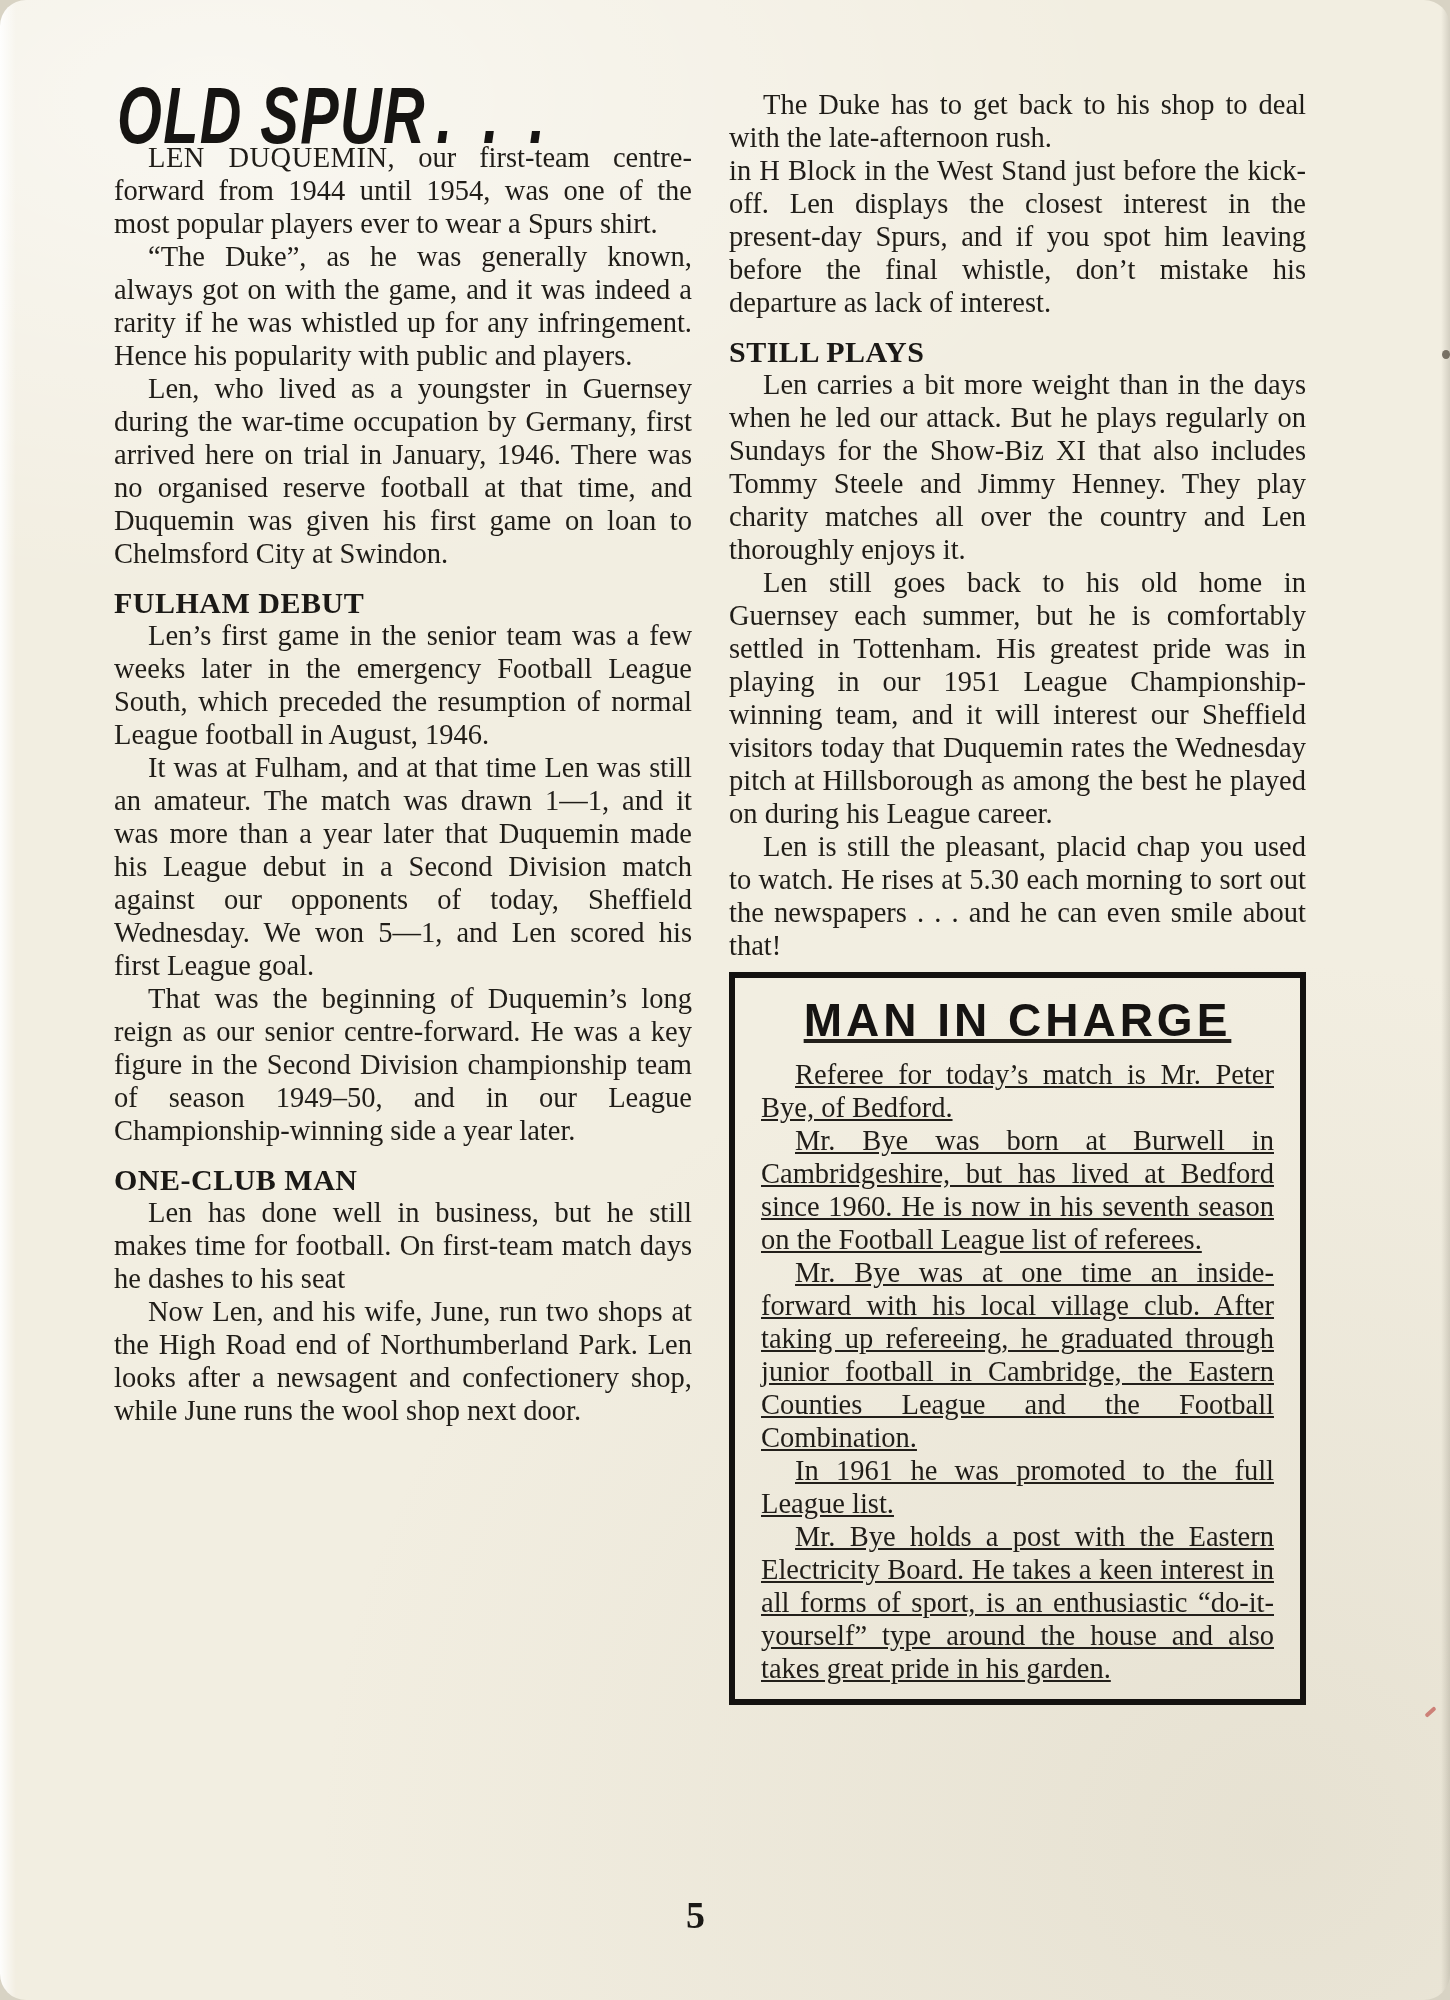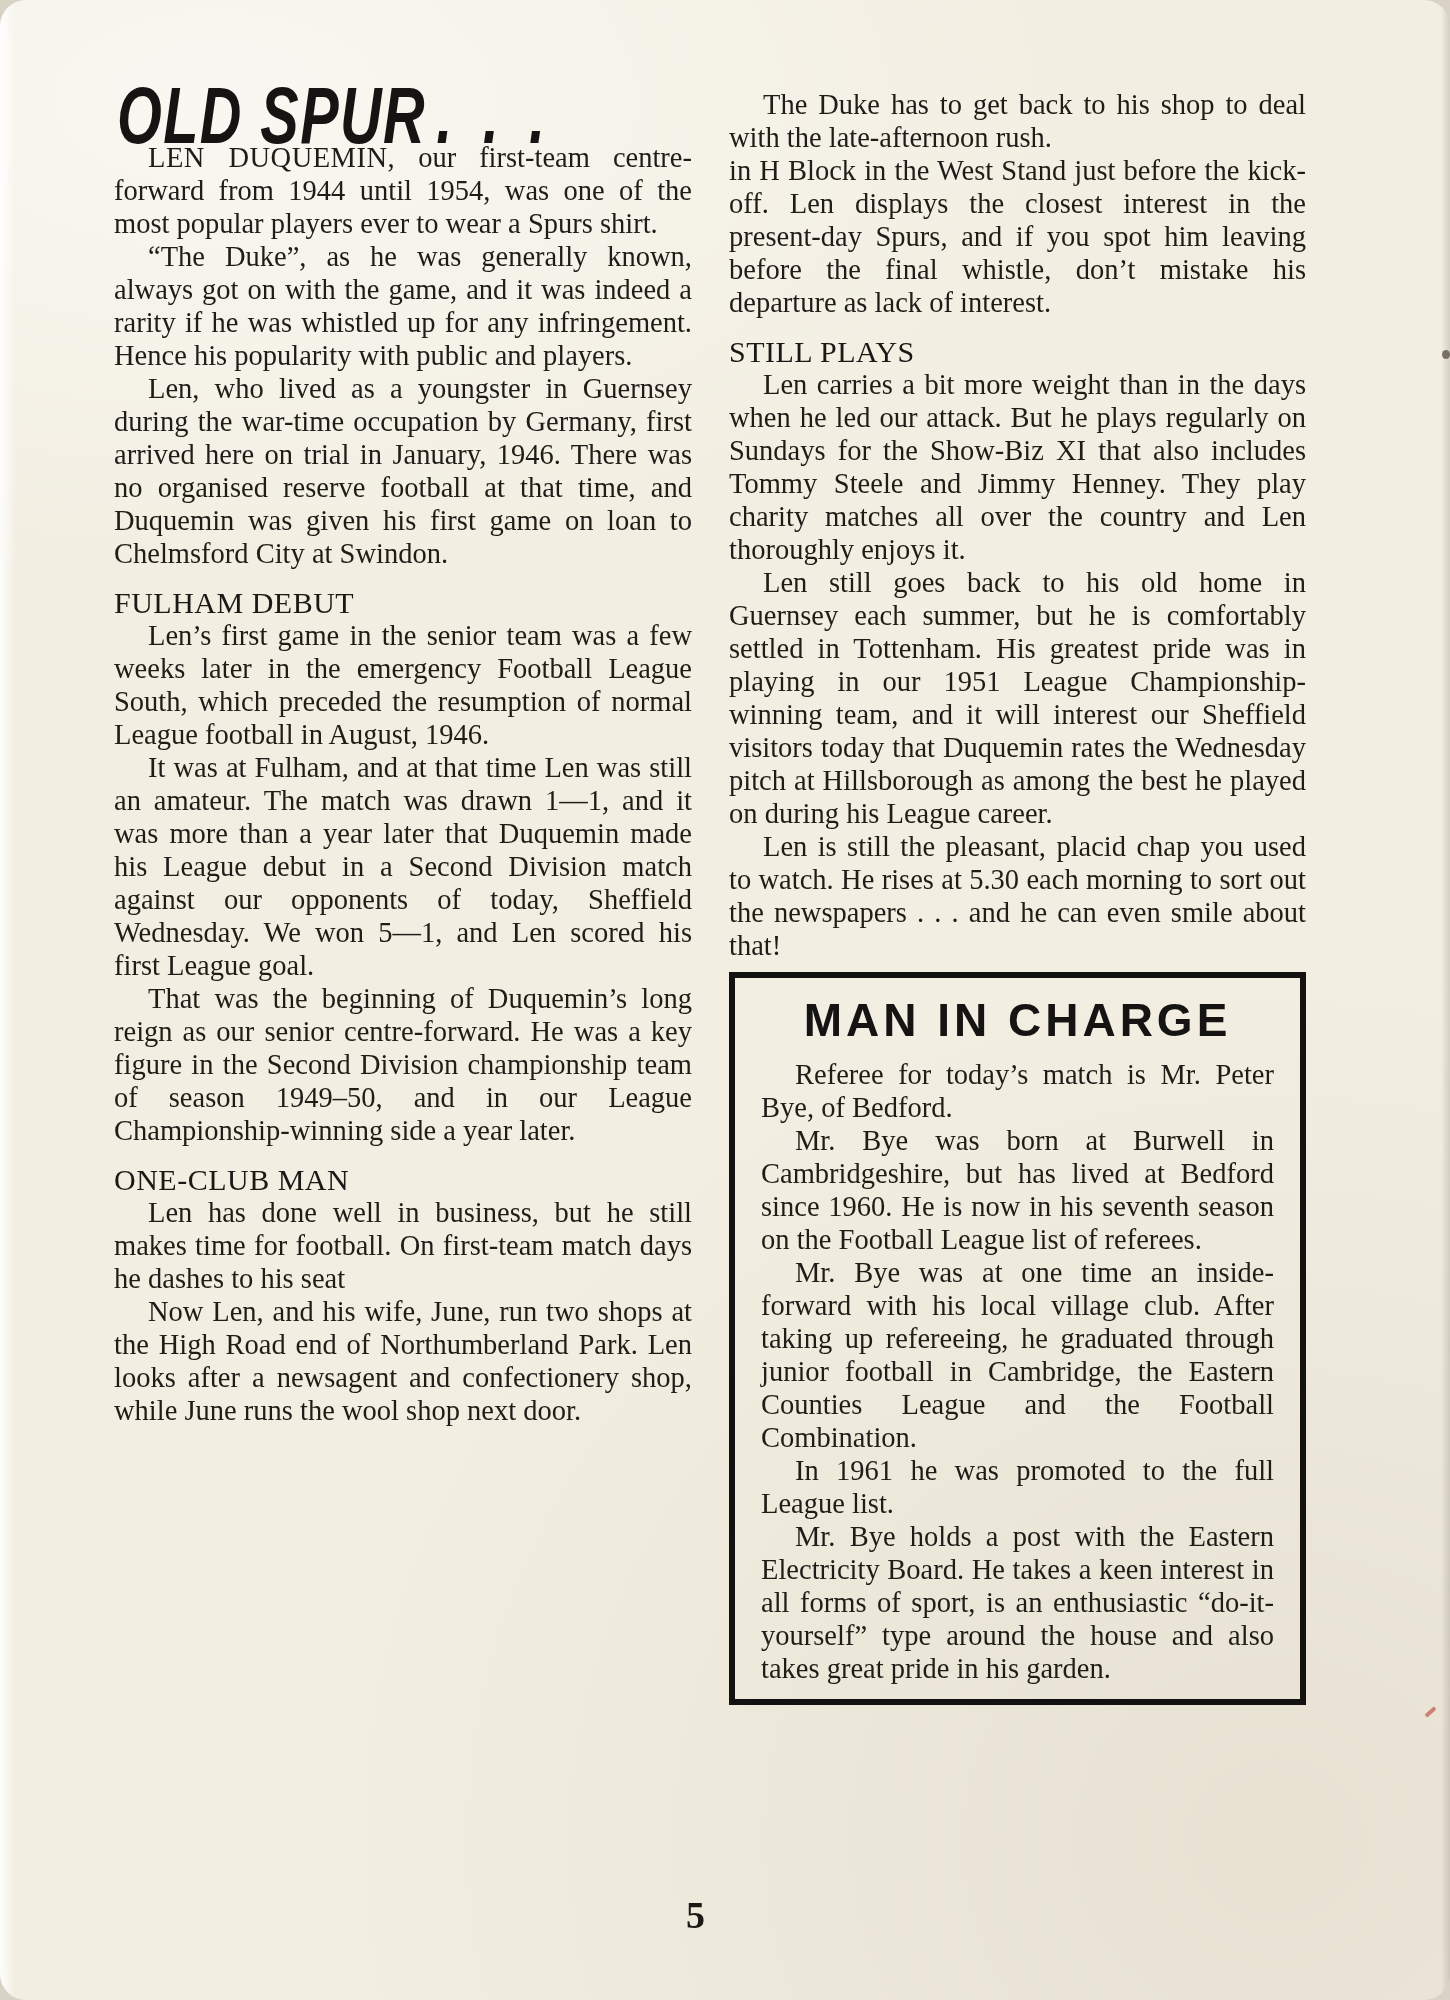--- a/index.html
+++ b/index.html
@@ -39,31 +39,32 @@
   p.body{
     margin:0;font-size:28.5px;line-height:33px;
     text-align:justify;text-indent:34px;
     color:#201d18;
   }
   .lead{font-weight:normal;letter-spacing:.5px;}
 
   h2.subhead{
     margin:16px 0 0 0;
     font-size:30px;line-height:33px;
-    font-weight:normal;letter-spacing:.5px;
+    font-weight:bold;letter-spacing:.5px;
     color:#1b1916;
     font-family:"Liberation Serif", serif;
   }
 
   
   .ref-box{
     margin-top:10px;
     border:6px solid #141210;
     padding:12px 26px 14px 26px;
     background:transparent;
+    text-decoration:underline;
   }
   .ref-box h2{
     margin:6px 0 14px 0;text-align:center;
     font-family:"Liberation Sans", sans-serif;
     font-weight:bold;font-size:46px;line-height:48px;
     letter-spacing:4px;color:#161412;
   }
 
   .page-number{
     position:absolute;left:686px;top:1893px;

